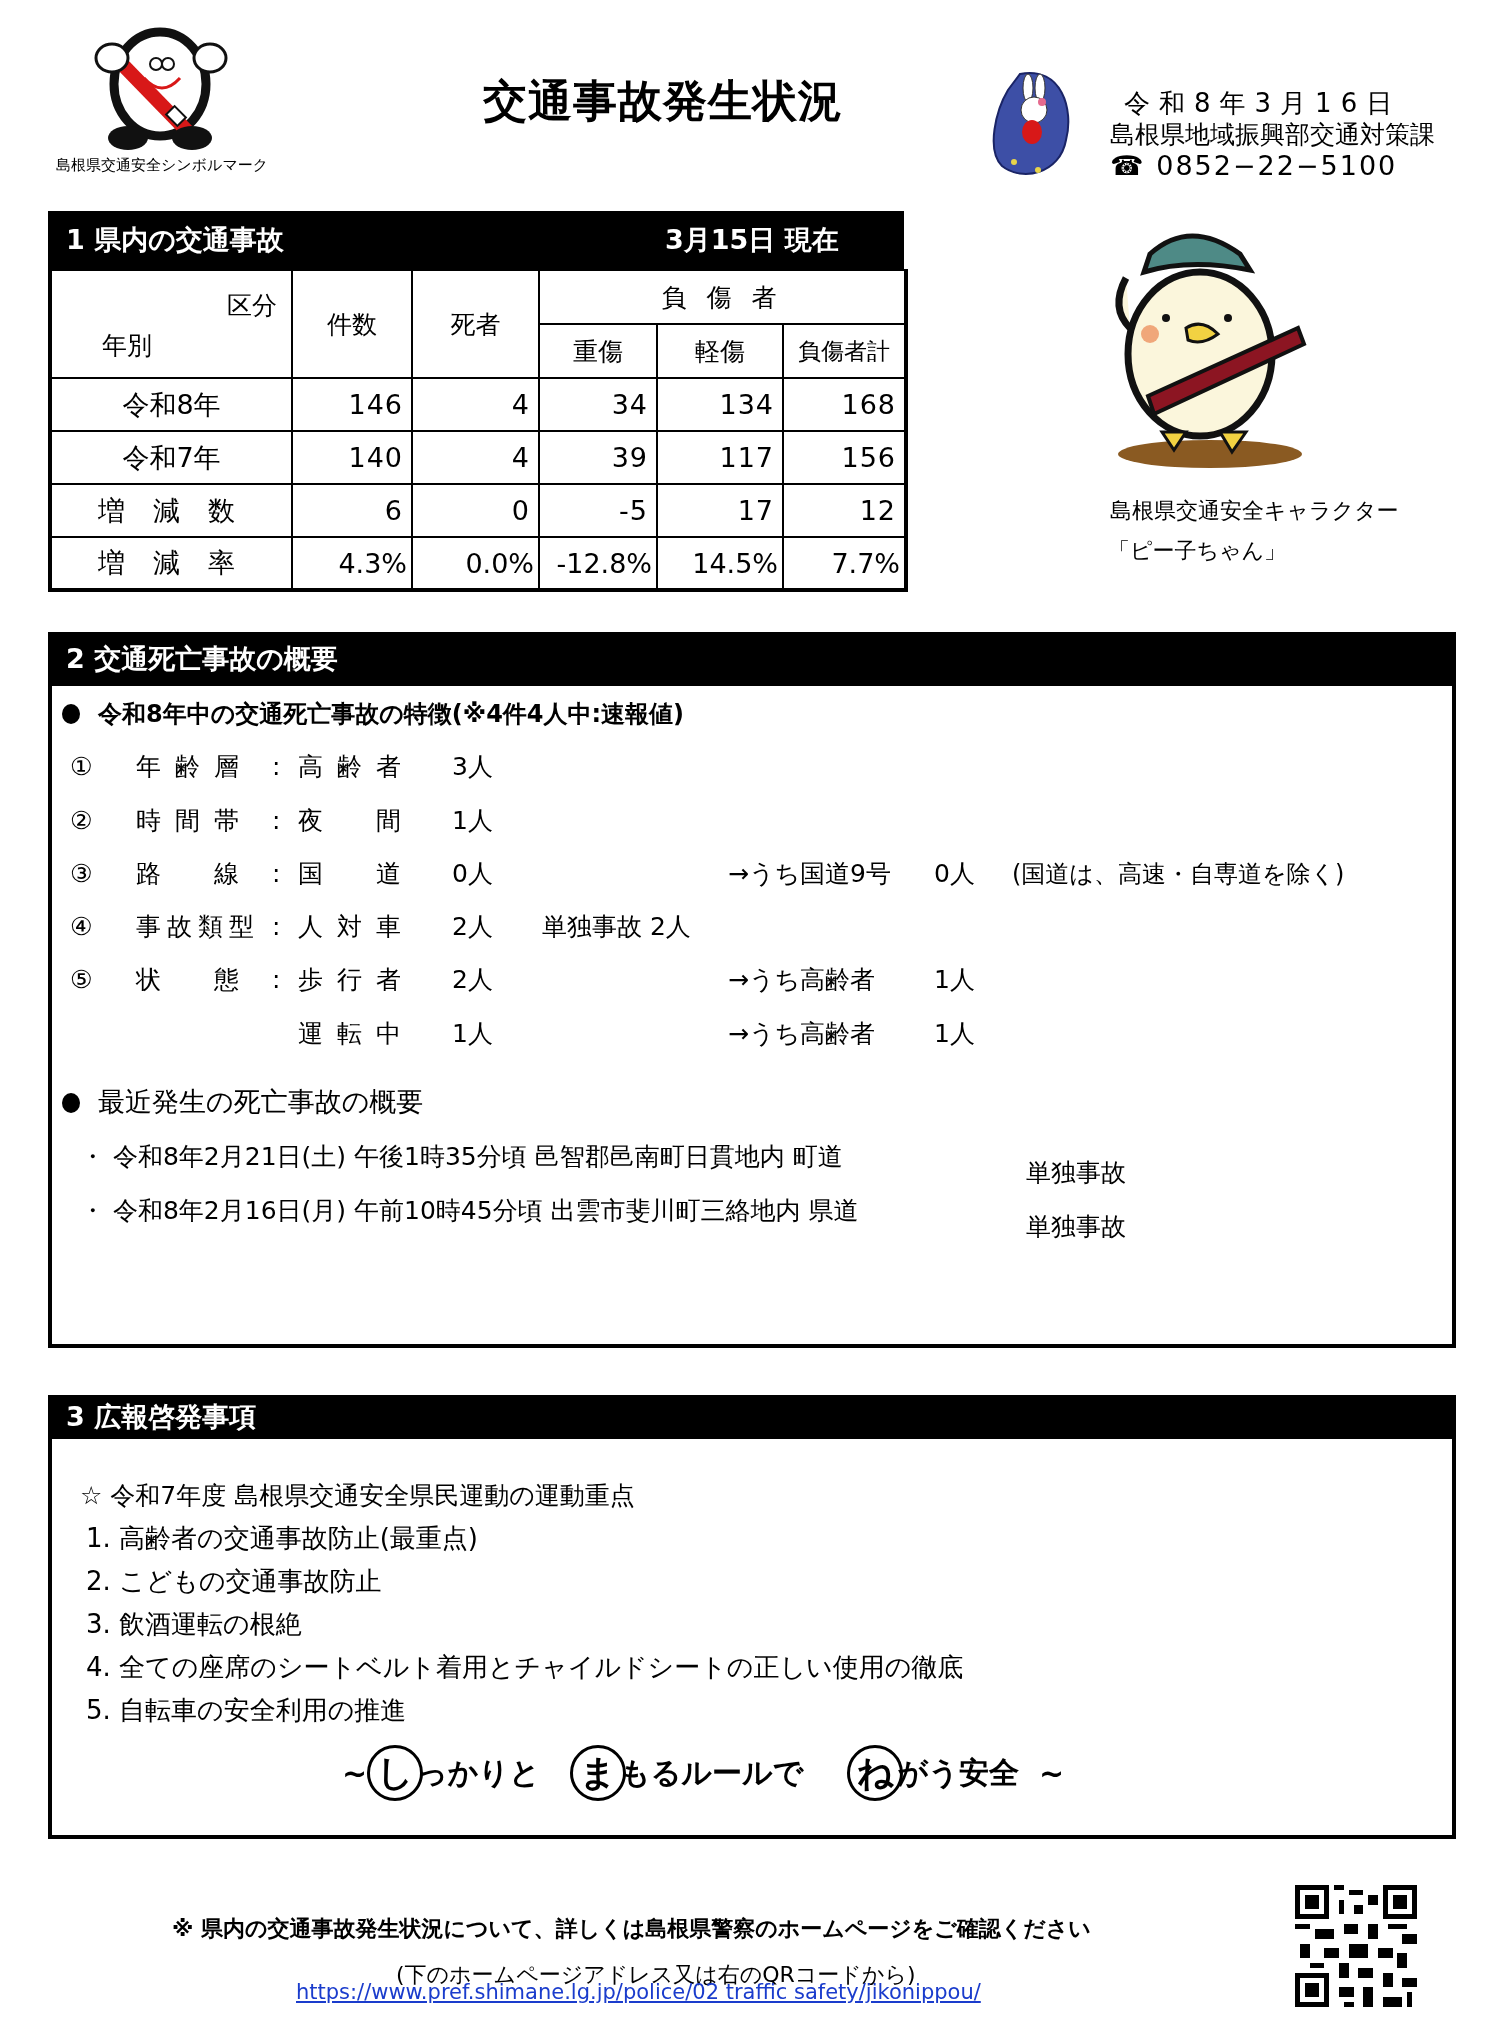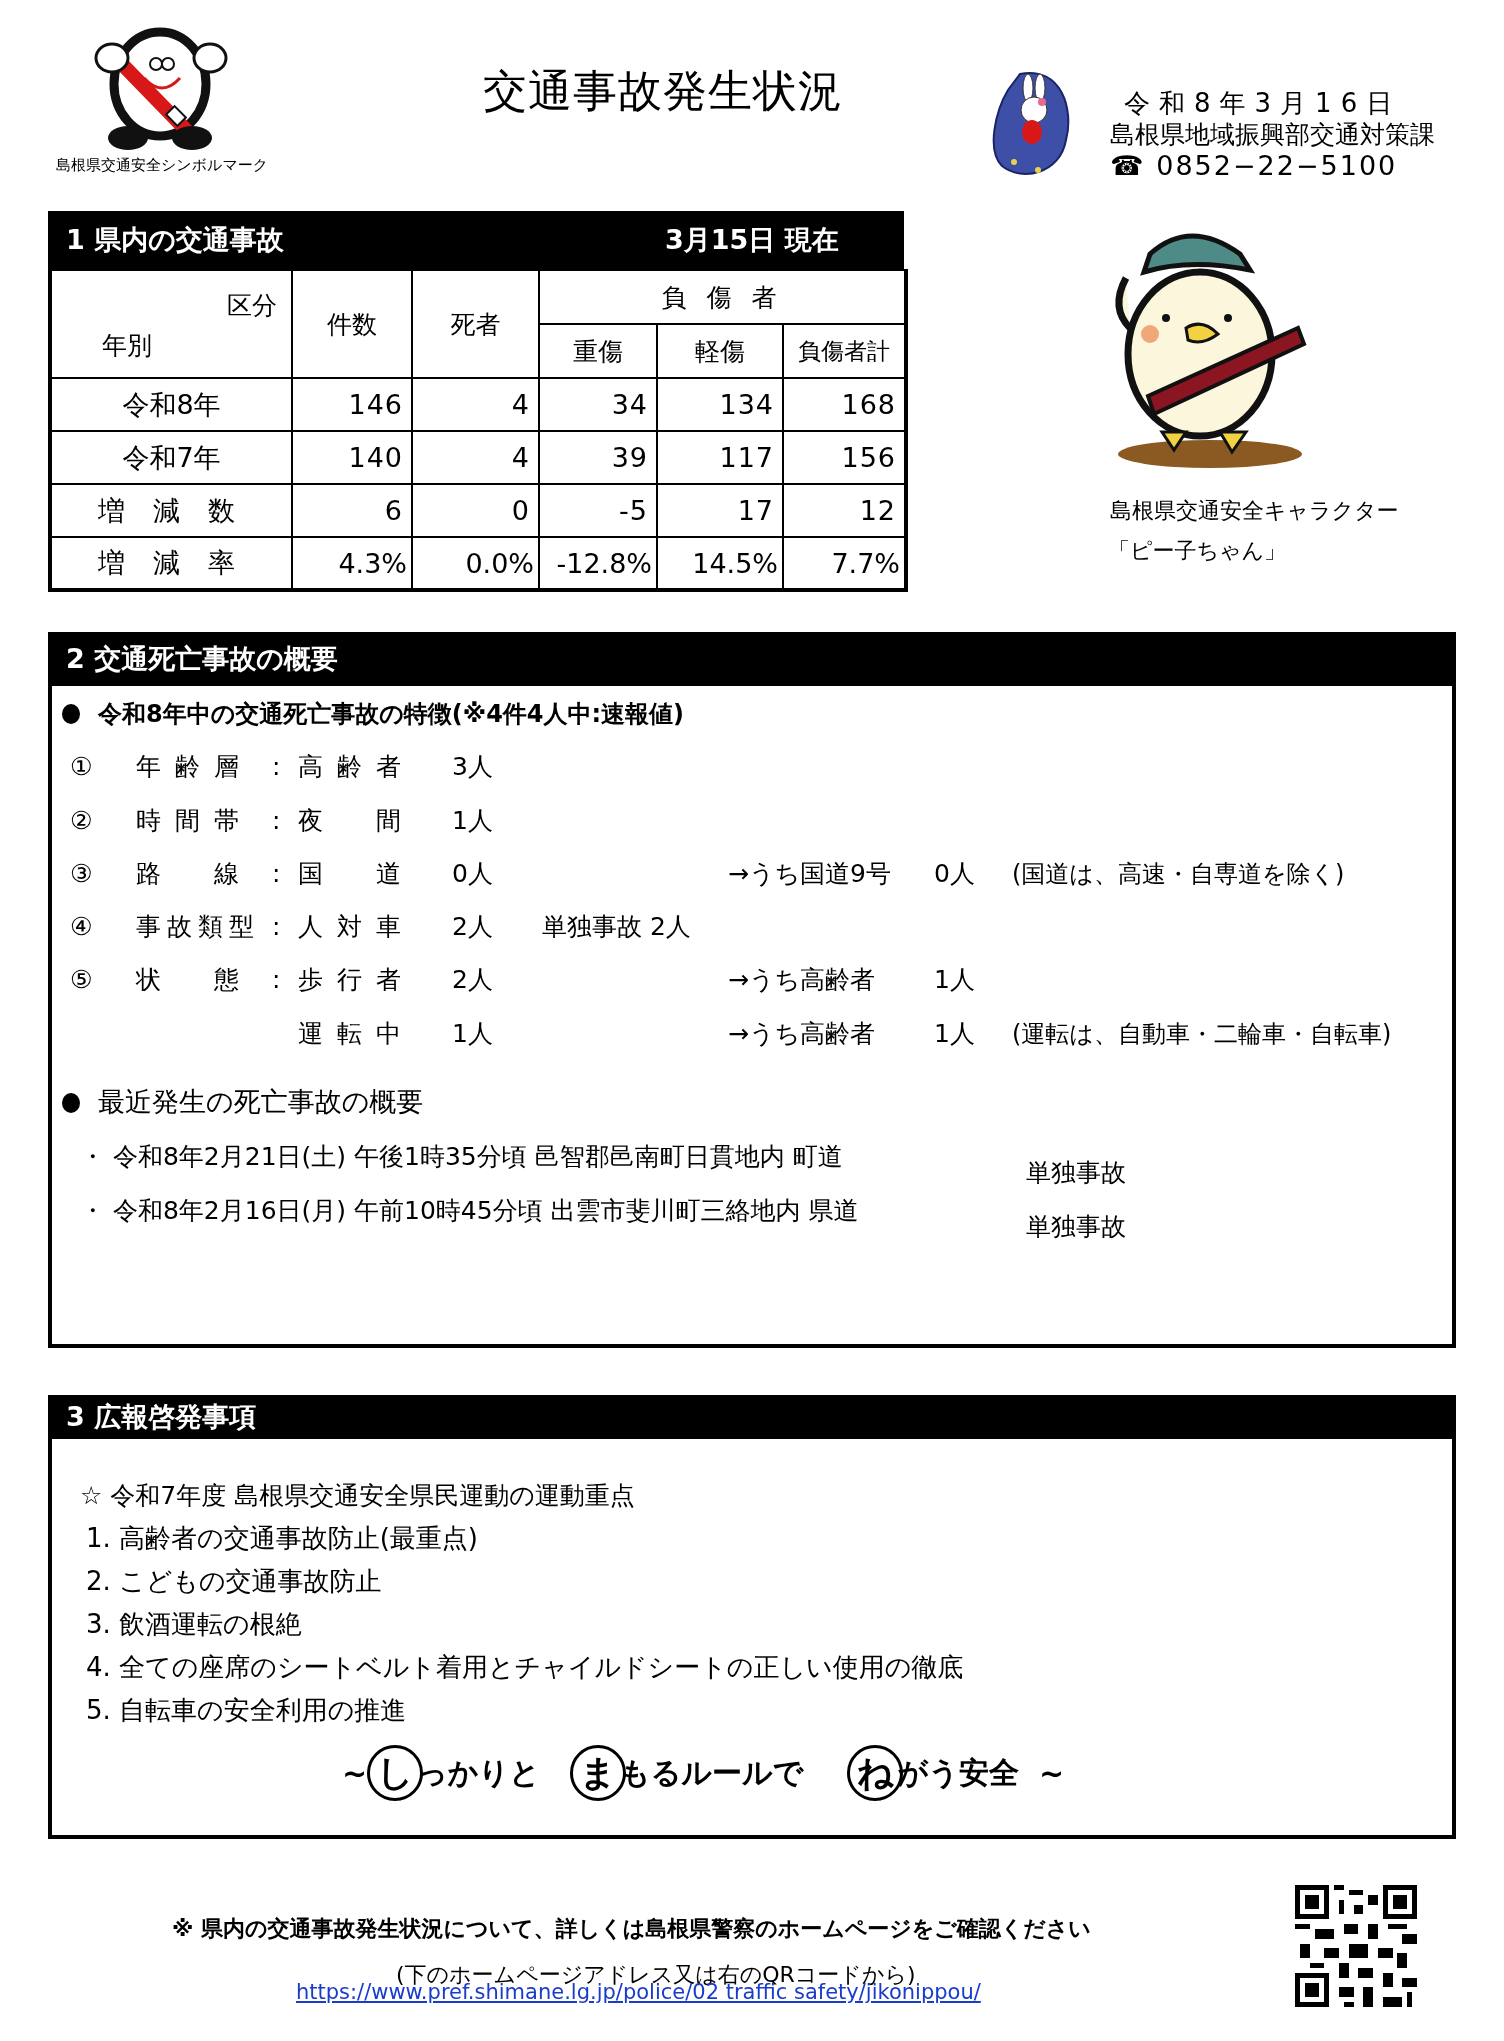--- a/index.html
+++ b/index.html
@@ -3,21 +3,21 @@
 <meta charset="utf-8">
 <style>
   * { box-sizing: border-box; margin: 0; padding: 0; }
   html, body { width: 1504px; height: 2041px; background: #ffffff; }
   body { position: relative; font-family: "DejaVu Sans", "Liberation Sans", sans-serif; color: #000; overflow: hidden; }
   .abs { position: absolute; }
 
   
   #logo-mark { left: 70px; top: 22px; width: 180px; height: 130px; }
   #logo-caption { left: 56px; top: 156px; font-size: 15px; white-space: nowrap; }
-  #page-title { left: 483px; top: 62px; font-size: 44px; font-weight: normal; letter-spacing: 1px; white-space: nowrap; }
+  #page-title { left: 483px; top: 72px; font-size: 44px; font-weight: bold; letter-spacing: 1px; white-space: nowrap; }
   #rabbit { left: 992px; top: 70px; width: 80px; height: 110px; }
   #date-line { left: 1124px; top: 86px; font-size: 26px; letter-spacing: 9px; white-space: nowrap; }
   #dept-line { left: 1110px; top: 118px; font-size: 25px; white-space: nowrap; }
   #phone-line { left: 1110px; top: 150px; font-size: 27px; letter-spacing: 2px; white-space: nowrap; }
 
   
   #sec1 { left: 48px; top: 211px; width: 856px; }
   .black-bar { background: #000; color: #fff; font-weight: bold; position: relative; }
   #sec1 .black-bar { height: 58px; font-size: 27px; line-height: 58px; padding-left: 18px; }
   #sec1 .bar-date { position: absolute; left: 617px; top: 0; }
@@ -243,21 +243,20 @@
     <span class="fr-val">歩行者</span>
     <span class="fr-count">2人</span>
     <span class="fr-sub">→うち高齢者</span>
     <span class="fr-subcount">1人</span>
   </div>
   <div class="feat-row" style="left:0;top:385px;width:1224px">
     <span class="fr-val">運転中</span>
     <span class="fr-count">1人</span>
     <span class="fr-sub">→うち高齢者</span>
     <span class="fr-subcount">1人</span>
-    <span class="fr-note">(運転は、自動車・二輪車・自転車)</span>
   </div>
 
   <div class="recent-head" style="left:10px;top:452px">
     <span class="bullet-dot"></span><span>最近発生の死亡事故の概要</span>
   </div>
   <div class="recent-item" style="left:28px;top:508px;width:1300px">
     <span>・ 令和8年2月21日(土) 午後1時35分頃 邑智郡邑南町日貫地内 町道</span>
     <span class="ri-type">単独事故</span>
   </div>
   <div class="recent-item" style="left:28px;top:562px;width:1300px">

